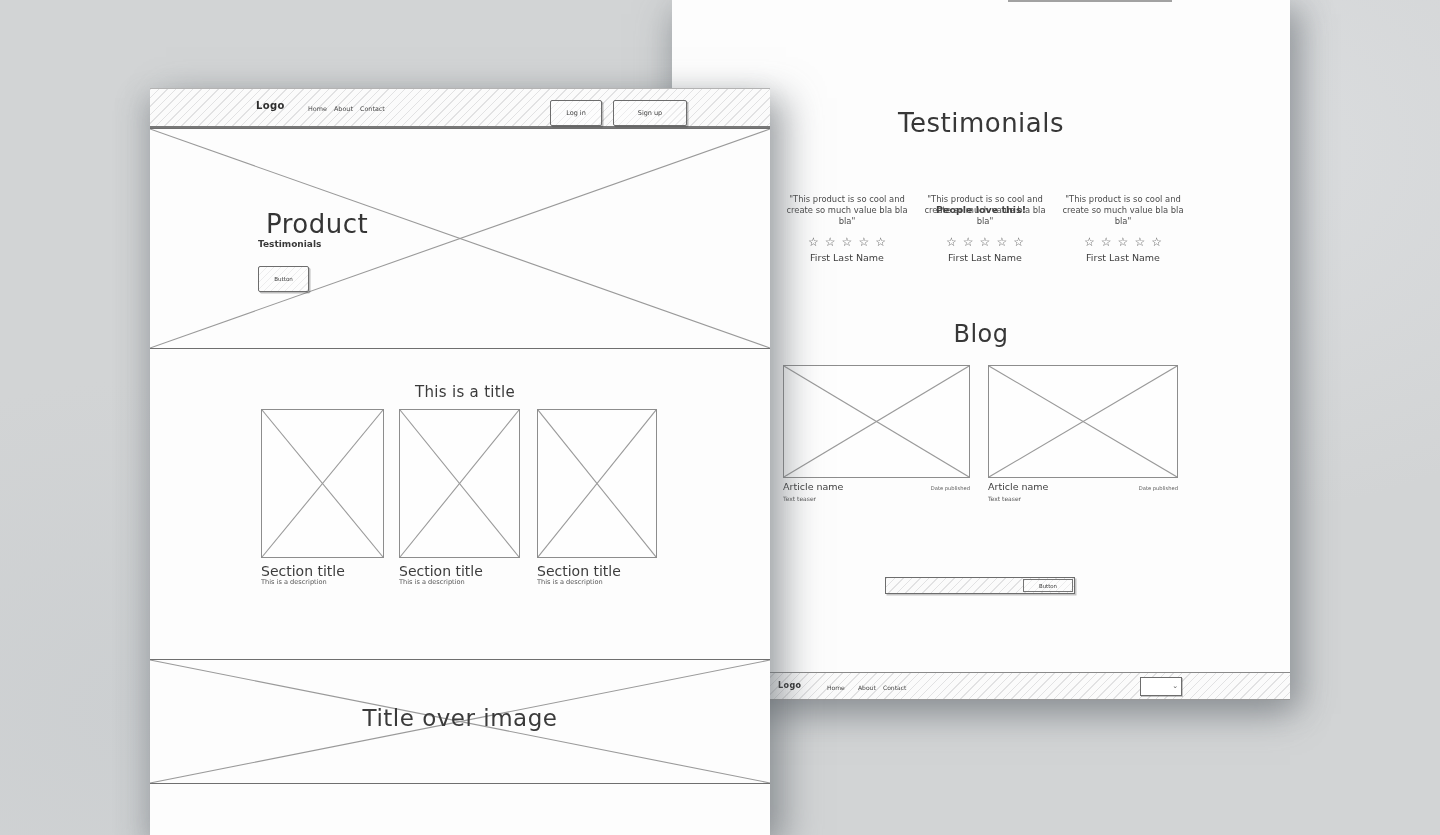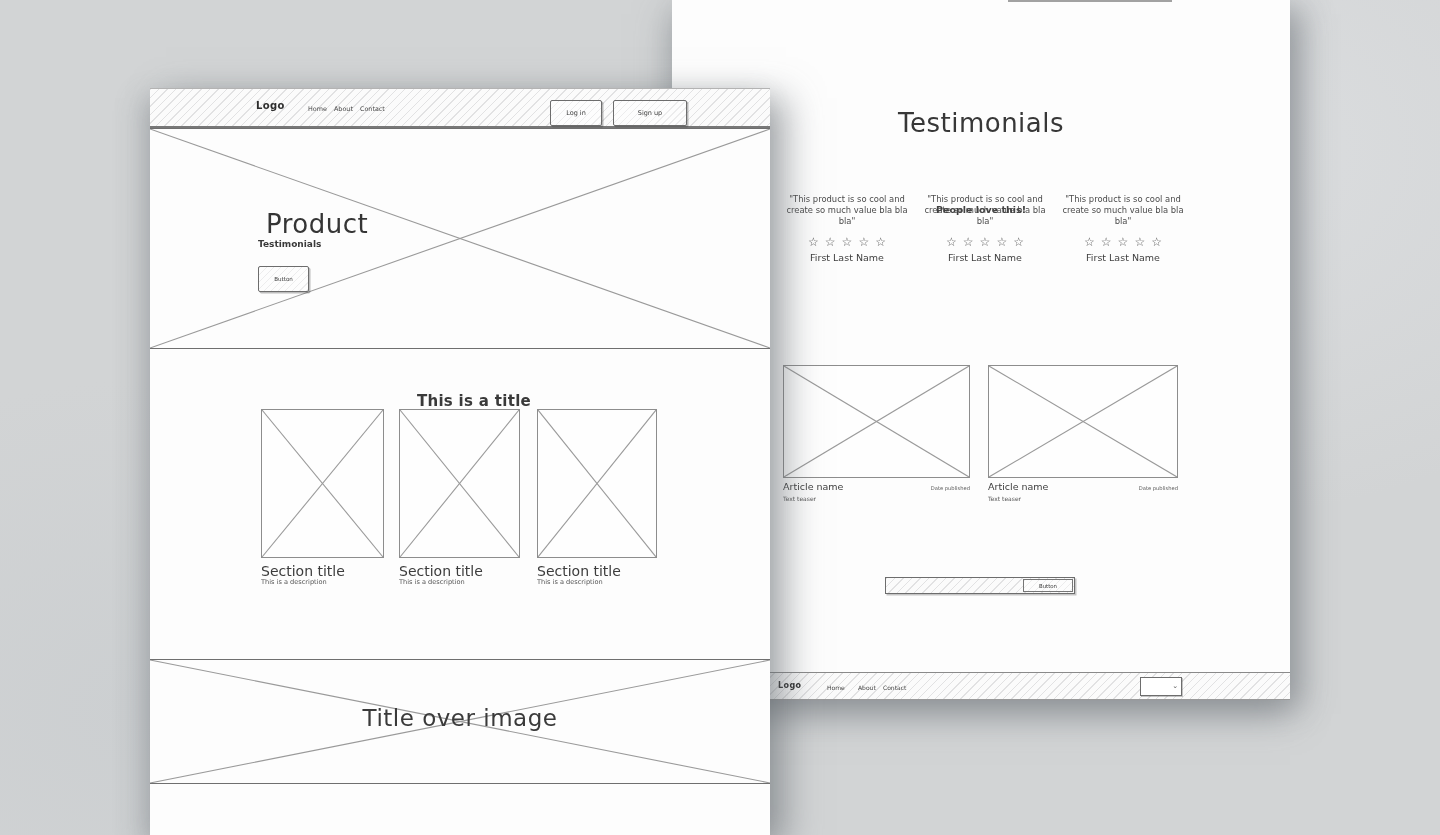--- a/index.html
+++ b/index.html
@@ -14,21 +14,21 @@
     box-shadow:0 14px 34px rgba(104,109,116,.5), 14px 8px 28px rgba(104,109,116,.35);}
   .left-sheet{left:150px;top:88px;width:620px;height:747px;z-index:2;
     box-shadow:16px 10px 34px rgba(100,105,112,.55), -8px 10px 26px rgba(100,105,112,.3);
     border-top:1px solid #b3b3b3;}
   .hatch{background-color:#fbfbfb;
     background-image:repeating-linear-gradient(135deg, rgba(125,125,130,.20) 0px, rgba(125,125,130,.20) 1px, transparent 1px, transparent 6px);}
   .hatch-light{background-color:#fdfdfd;
     background-image:repeating-linear-gradient(135deg, rgba(125,125,130,.13) 0px, rgba(125,125,130,.13) 1px, transparent 1px, transparent 5px);}
   .center{left:0;width:100%;text-align:center;margin-top:40px;}
   .heading-xl{position:absolute;margin:0;font-weight:500;font-size:26px;letter-spacing:.5px;color:#373737;}
-  .heading-md{position:absolute;margin:14px;font-weight:700;font-size:15px;letter-spacing:.3px;color:#3a3a3a;}
+  .heading-md{position:absolute;margin:5px;font-weight:400;font-size:15px;letter-spacing:.3px;color:#3a3a3a;}
   .xbox{position:absolute;border:1.3px solid #8d8d8d;box-sizing:border-box;background:#fefefe;}
   .xbox svg{position:absolute;left:0;top:0;width:100%;height:100%;display:block;}
   .xbox line{stroke:#9a9a9a;stroke-width:1.1px;vector-effect:non-scaling-stroke;}
   .edge-box{border-left:none;border-right:none;border-color:#6f6f6f;background:transparent;}
   .sk-btn{position:absolute;box-sizing:border-box;border:1.4px solid #6d6d6d;border-radius:2px;
     box-shadow:1.5px 1.5px 0 rgba(70,70,70,.35);display:flex;align-items:center;justify-content:center;
     font-size:6.5px;color:#3c3c3c;cursor:pointer;padding:12px;font-family:inherit;}
   .header-bar{position:absolute;left:0;top:0;width:100%;height:39px;box-sizing:border-box;border-bottom:2px solid #787878;}
   .nav-link{position:absolute;font-size:6.4px;color:#474747;cursor:pointer;}
   .logo{position:absolute;font-weight:700;letter-spacing:.4px;color:#2e2e2e;}
@@ -100,20 +100,21 @@
           <span>☆</span>
             <span>☆</span>
             <span>☆</span>
             <span>☆</span>
             <span>☆</span>
         </div>
         <div class="t-name">First Last Name</div>
       </div>
     </div>
 
+    <h2 class="heading-xl center" style="top:320px;font-size:24px">Blog</h2>
 
     <div class="xbox" style="left:111px;top:365px;width:187px;height:113px">
       <svg viewBox="0 0 100 100" preserveAspectRatio="none">
         <line x1="0" y1="0" x2="100" y2="100"></line>
           <line x1="100" y1="0" x2="0" y2="100"></line>
       </svg>
     </div>
     <div class="art-meta" style="left:111px;top:481px;width:187px">
       <span class="art-name">Article name</span>
       <span class="art-date">Date published</span>

